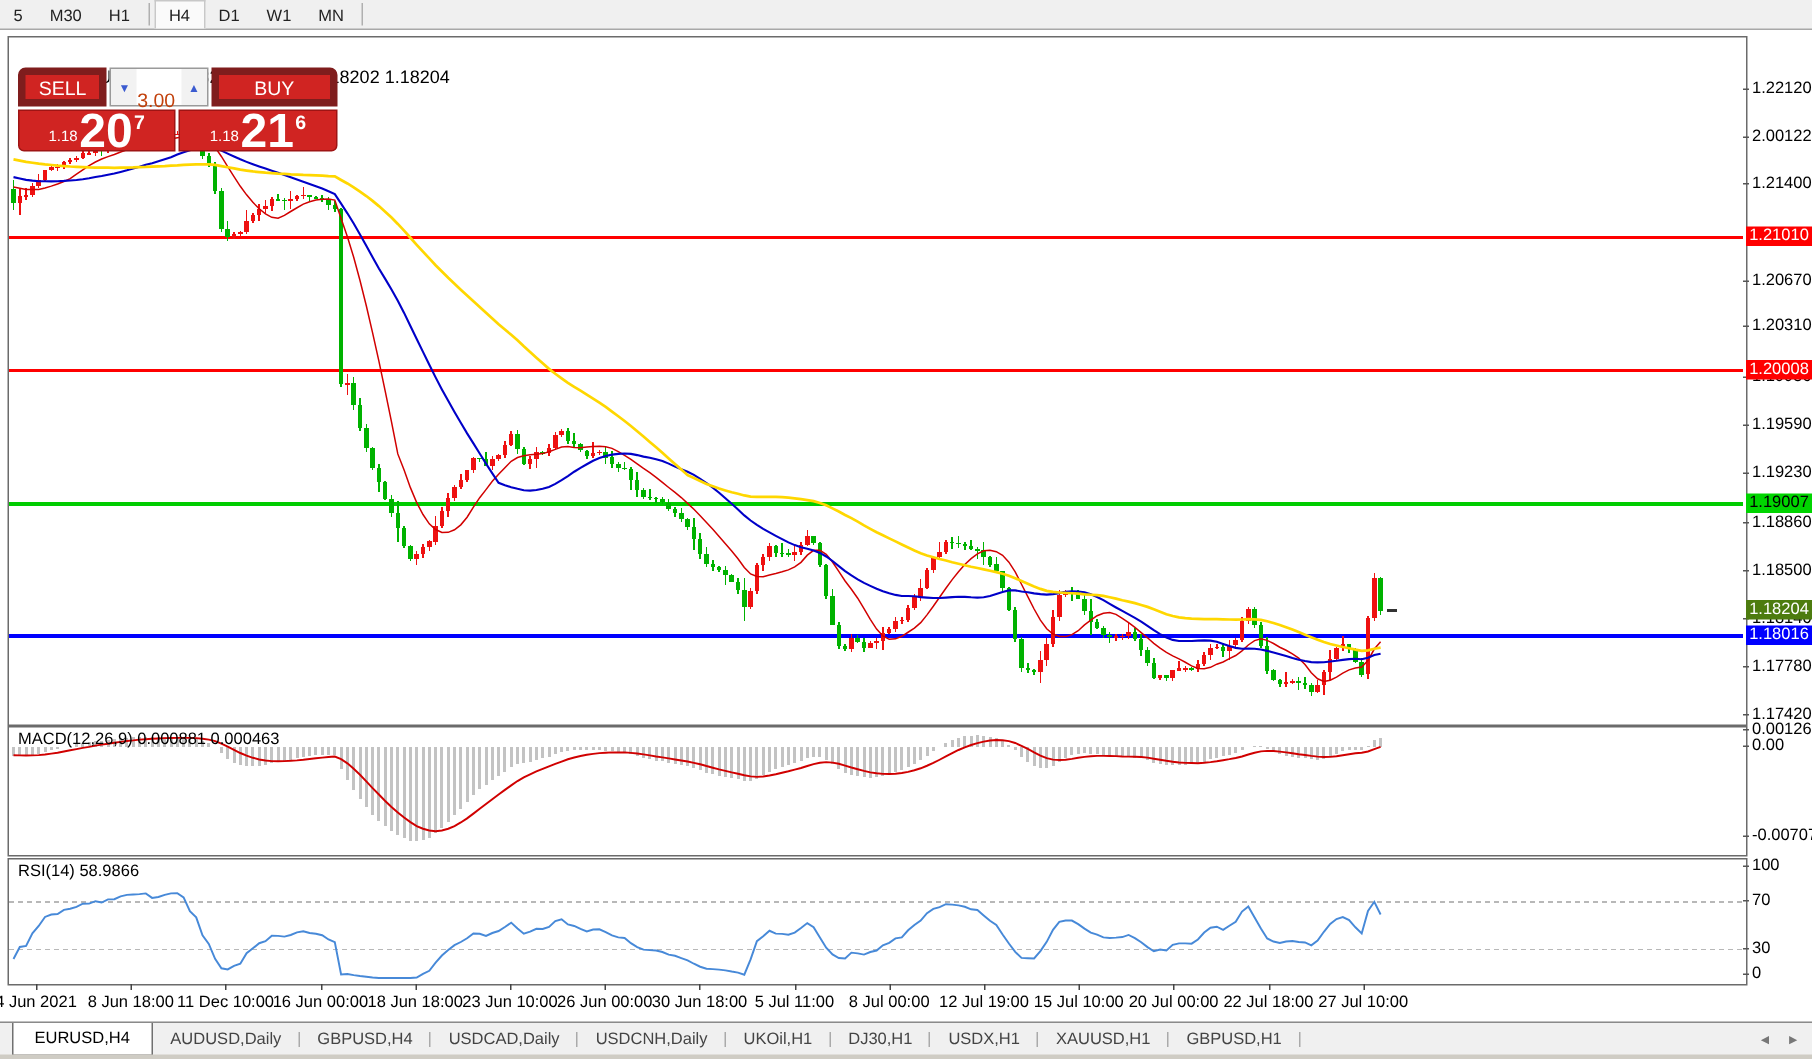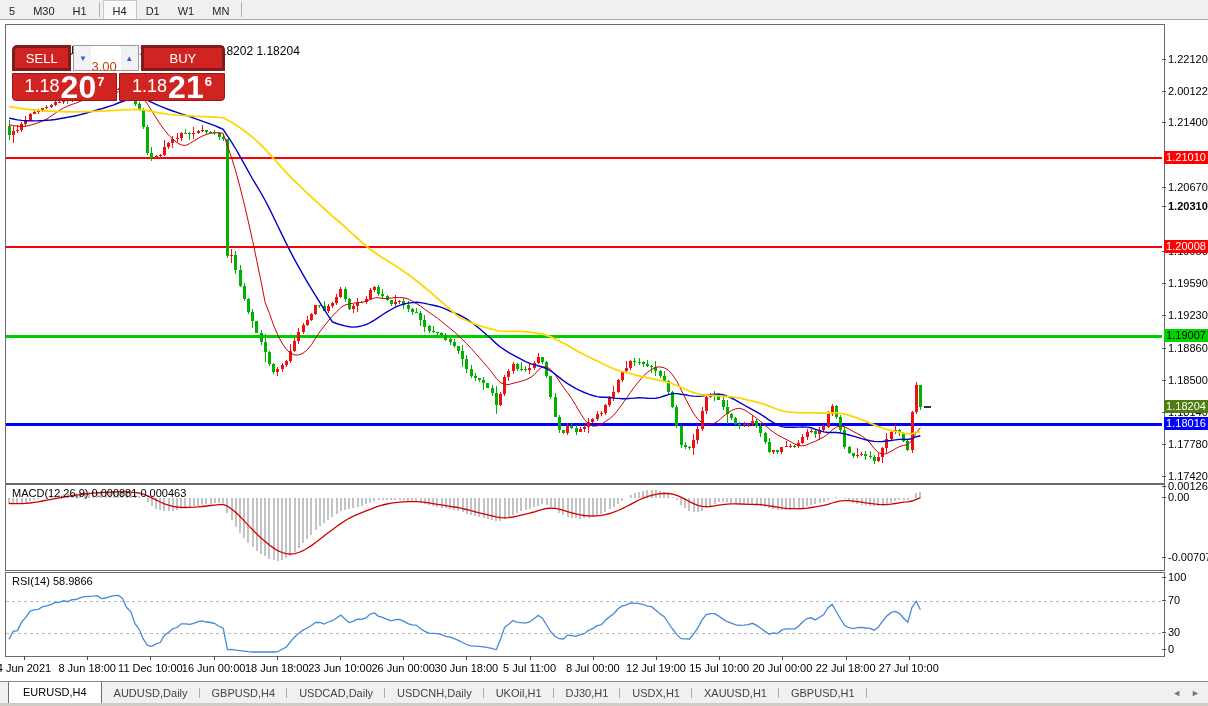--- a/index.html
+++ b/index.html
@@ -18,31 +18,31 @@
   #rsi-pane{top:572px;height:83px;}
   svg{position:absolute;left:0;top:0;}
   .pane-label{position:absolute;left:6px;top:2px;font-size:11px;color:#000;white-space:pre;z-index:3;}
   
   #chart-header{position:absolute;left:12px;top:30px;font-size:12px;color:#000;z-index:4;white-space:pre;}
   #chart-header .tri{font-size:9px;margin-right:6px;}
   
   #trade-panel{position:absolute;left:12px;top:45px;width:213px;height:56px;z-index:5;font-family:"Liberation Sans",sans-serif;}
   .tp-row1{display:flex;height:26px;margin-bottom:2px;}
   .tp-btn{background:#d02422;color:#fff;font-size:13px;display:flex;align-items:center;justify-content:center;
-          border:3px solid #7f1d1d;box-sizing:border-box;cursor:pointer;}
+          border:5px solid #7f1d1d;box-sizing:border-box;cursor:pointer;}
   #sell-btn{width:62px;border-radius:5px 0 0 0;}
   #buy-btn{width:88px;border-radius:0 5px 0 0;}
   #vol-box{flex:1;margin:0 2px;background:#fff;border:1px solid #9a9a9a;display:flex;box-sizing:border-box;}
   .vol-arrow{width:17px;background:#f2f2f2;color:#3b5bd0;font-size:8px;display:flex;align-items:center;justify-content:center;cursor:pointer;}
   #vol-value{flex:1;font-size:13px;color:#c2410c;display:flex;align-items:center;justify-content:flex-end;padding-right:4px;margin-top:16px;}
   .tp-row2{display:flex;height:28px;}
   .tp-price{background:#d02422;border:1px solid #9e1414;box-sizing:border-box;color:#fff;display:flex;align-items:flex-end;justify-content:center;padding-bottom:1px;cursor:pointer;}
   #sell-price{width:105px;margin-right:2px;border-radius:0 0 0 4px;}
   #buy-price{width:106px;border-radius:0 0 4px 0;}
-  .p-small{font-size:18px;margin-bottom:2px;}
+  .p-small{font-size:10px;margin-bottom:2px;}
   .p-big{font-size:32px;line-height:24px;font-weight:bold;margin:0 1px;}
   .p-sup{font-size:13px;align-self:flex-start;margin-top:0px;font-weight:bold;}
   
   .axis-label{position:absolute;left:1168px;font-size:11px;color:#000;white-space:nowrap;}
   .axis-label::before{content:"";position:absolute;left:-6px;top:6px;width:4px;height:1px;background:#555;}
   .badge{position:absolute;left:1164px;width:44px;height:13px;font-size:11px;line-height:13px;text-align:center;z-index:2;}
   
   #date-axis{position:absolute;left:5px;top:656px;width:1203px;height:24px;}
   .date-tick{position:absolute;top:0;width:1px;height:4px;background:#444;}
   .date-label{position:absolute;top:6px;font-size:11px;color:#000;transform:translateX(-50%);white-space:nowrap;}
@@ -792,21 +792,21 @@
         </g>
         <polyline points="3.0,66.3 7.2,58.3 11.4,57.6 15.6,49.2 19.8,44.3 24.0,38.3 28.2,36.7 32.4,36.3 36.6,33.6 40.8,32.8 45.0,31.6 49.2,29.5 53.4,29.4 57.6,27.8 61.8,28.7 66.0,26.6 70.2,26.5 74.4,24.6 78.6,23.6 82.8,23.3 87.0,23.1 91.2,22.6 95.4,25.6 99.6,25.0 103.8,23.6 108.0,22.6 112.2,22.5 116.4,25.3 120.6,34.5 124.8,38.6 129.0,50.6 133.2,56.3 137.4,66.2 141.6,72.5 145.8,73.3 150.0,70.9 154.2,69.5 158.4,62.5 162.6,59.2 166.8,55.8 171.0,54.5 175.2,50.8 179.4,50.9 183.6,51.4 187.8,50.3 192.0,48.6 196.2,47.8 200.4,49.0 204.6,49.5 208.8,50.5 213.0,53.3 217.2,55.1 221.4,76.6 225.6,76.3 229.8,77.1 234.0,77.7 238.2,78.2 242.4,78.7 246.6,79.0 250.8,79.0 255.0,79.0 259.2,79.0 263.4,79.0 267.6,79.0 271.8,78.7 276.0,76.2 280.2,74.2 284.4,68.8 288.6,64.0 292.8,60.3 297.0,57.1 301.2,55.0 305.4,52.5 309.6,49.3 313.8,49.5 318.0,51.0 322.2,49.0 326.4,47.7 330.6,45.0 334.8,42.1 339.0,46.0 343.2,49.5 347.4,48.1 351.6,46.2 355.8,46.3 360.0,44.9 364.2,41.1 368.4,39.9 372.6,43.3 376.8,44.3 381.0,46.3 385.2,47.9 389.4,46.7 393.6,46.5 397.8,48.4 402.0,50.6 406.2,51.9 410.4,52.3 414.6,55.8 418.8,58.4 423.0,60.1 427.2,60.4 431.4,60.7 435.6,61.7 439.8,63.4 444.0,64.2 448.2,65.7 452.4,67.3 456.6,69.5 460.8,71.5 465.0,72.8 469.2,73.1 473.4,73.4 477.6,73.9 481.8,74.7 486.0,75.4 490.2,76.8 494.4,66.6 498.6,54.4 502.8,51.2 507.0,47.5 511.2,49.4 515.4,49.6 519.6,50.1 523.8,48.7 528.0,45.7 532.2,42.4 536.4,45.1 540.6,52.0 544.8,58.8 549.0,63.3 553.2,65.7 557.4,66.0 561.6,62.1 565.8,62.6 570.0,63.4 574.2,61.7 578.4,60.7 582.6,57.2 586.8,55.6 591.0,52.6 595.2,51.9 599.4,47.2 603.6,43.7 607.8,40.7 612.0,35.8 616.2,32.9 620.4,31.8 624.6,29.8 628.8,30.1 633.0,30.6 637.2,31.5 641.4,33.2 645.6,33.7 649.8,37.3 654.0,40.8 658.2,43.6 662.4,50.0 666.6,56.0 670.8,61.6 675.0,65.6 679.2,65.8 683.4,66.0 687.6,61.1 691.8,54.9 696.0,46.9 700.2,41.6 704.4,40.7 708.6,40.7 712.8,43.1 717.0,46.1 721.2,48.7 725.4,50.1 729.6,51.9 733.8,52.3 738.0,52.1 742.2,51.7 746.4,50.3 750.6,52.4 754.8,55.2 759.0,58.4 763.2,61.2 767.4,60.0 771.6,60.6 775.8,56.9 780.0,55.9 784.2,55.9 788.4,56.1 792.6,53.3 796.8,48.7 801.0,45.5 805.2,44.8 809.4,46.9 813.6,44.2 817.8,41.5 822.0,34.7 826.2,31.3 830.4,38.7 834.6,46.0 838.8,52.6 843.0,54.7 847.2,55.7 851.4,54.7 855.6,54.4 859.8,55.0 864.0,55.3 868.2,57.2 872.4,54.0 876.6,48.2 880.8,43.0 885.0,39.7 889.2,38.4 893.4,40.4 897.6,45.2 901.8,49.3 906.0,34.3 910.2,28.2 914.4,36.7 " fill="none" stroke="#4789d8" stroke-width="1.3"></polyline>
       </svg>
   </div>
 
   <div id="price-axis">
       <div class="axis-label" style="top: 52.5346px;">1.22120</div>
       <div class="axis-label" style="top: 84.5062px;">2.00122</div>
       <div class="axis-label" style="top: 116.478px;">1.21400</div>
       <div class="axis-label" style="top: 181.309px;">1.20670</div>
-      <div class="axis-label" style="top: 200px; font-weight: bold;">1.20310</div>
+      <div class="axis-label" style="top: 211px;">1.20310</div>
       <div class="axis-label" style="top: 245.252px;">1.19950</div>
       <div class="axis-label" style="top: 277.224px;">1.19590</div>
       <div class="axis-label" style="top: 309.195px;">1.19230</div>
       <div class="axis-label" style="top: 342.055px;">1.18860</div>
       <div class="axis-label" style="top: 374.027px;">1.18500</div>
       <div class="axis-label" style="top: 405.998px;">1.18140</div>
       <div class="axis-label" style="top: 437.97px;">1.17780</div>
       <div class="axis-label" style="top: 469.941px;">1.17420</div>
       <div class="badge" style="top: 150.614px; background: rgb(255, 0, 0); color: rgb(255, 255, 255);">1.21010</div>
       <div class="badge" style="top: 239.601px; background: rgb(255, 0, 0); color: rgb(255, 255, 255);">1.20008</div>

